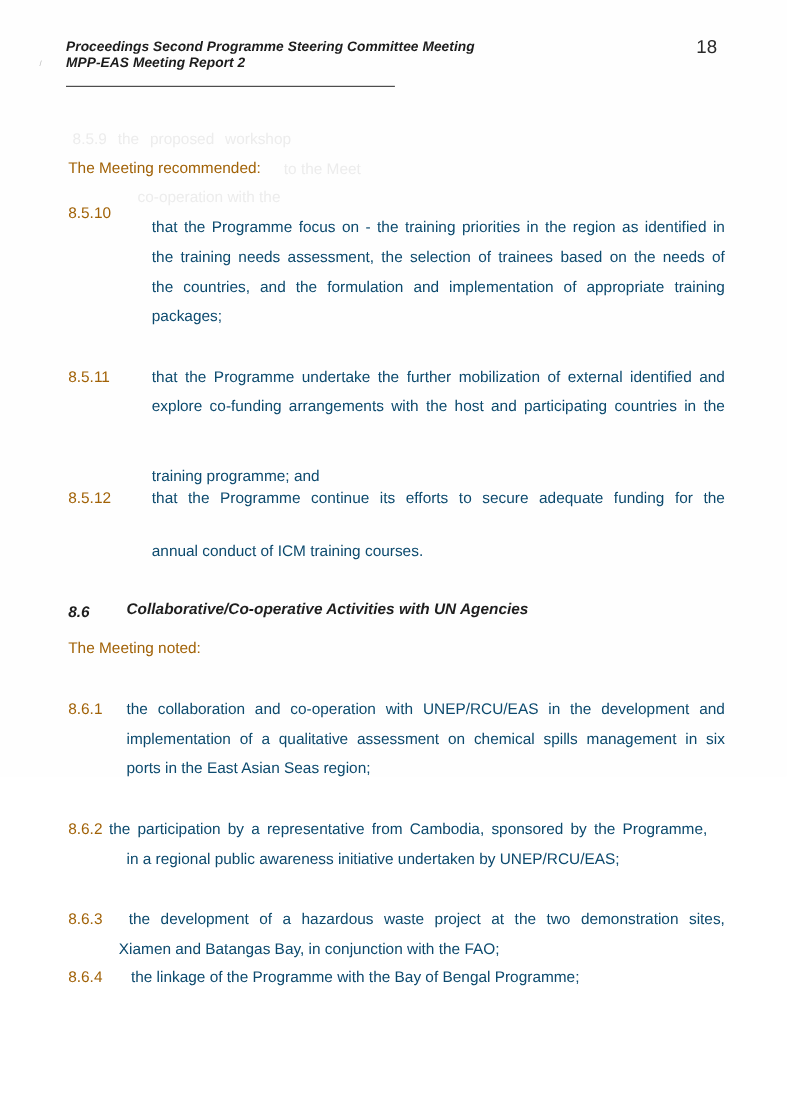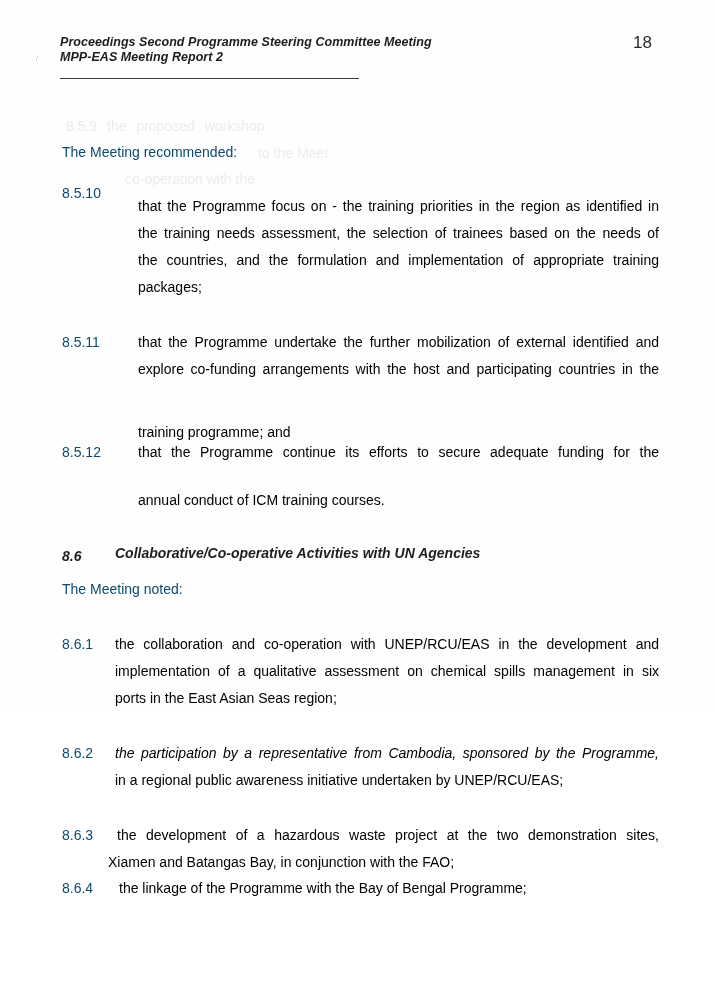--- a/index.html
+++ b/index.html
@@ -57,29 +57,29 @@
     }
     .ghost {
       position: absolute;
       font-size: 14px;
       color: #ececec;
       white-space: nowrap;
     }
     .txt {
       position: absolute;
       font-size: 14px;
-      color: #0c4a6e;
+      color: #a16207;
       white-space: nowrap;
     }
     .intro { left: 62px; }
     .num { left: 62px; }
     .line {
       position: absolute;
       font-size: 14px;
-      color: #000000;
+      color: #0c4a6e;
       white-space: nowrap;
     }
     .just {
       text-align: justify;
       text-align-last: justify;
     }
     .secnum {
       position: absolute;
       left: 62px;
       top: 548px;
@@ -145,21 +145,21 @@
 
   <div>
     <div class="txt num" style="top:636px;">8.6.1</div>
     <div class="line just" style="left:115px; top:636px; width:544px;">the collaboration and co-operation with UNEP/RCU/EAS in the development and</div>
     <div class="line just" style="left:115px; top:663px; width:544px;">implementation of a qualitative assessment on chemical spills management in six</div>
     <div class="line" style="left:115px; top:690px;">ports in the East Asian Seas region;</div>
   </div>
 
   <div>
     <div class="txt num" style="top:745px;">8.6.2</div>
-    <div class="line just" style="left:115px; top:745px; width:544px;font-style:italic;">the participation by a representative from Cambodia, sponsored by the Programme,</div>
+    <div class="line just" style="left:99px; top:745px; width:544px;">the participation by a representative from Cambodia, sponsored by the Programme,</div>
     <div class="line" style="left:115px; top:772px;">in a regional public awareness initiative undertaken by UNEP/RCU/EAS;</div>
   </div>
 
   <div>
     <div class="txt num" style="top:827px;">8.6.3</div>
     <div class="line just" style="left:117px; top:827px; width:542px;">the development of a hazardous waste project at the two demonstration sites,</div>
     <div class="line" style="left:108px; top:854px;">Xiamen and Batangas Bay, in conjunction with the FAO;</div>
   </div>
 
   <div>

